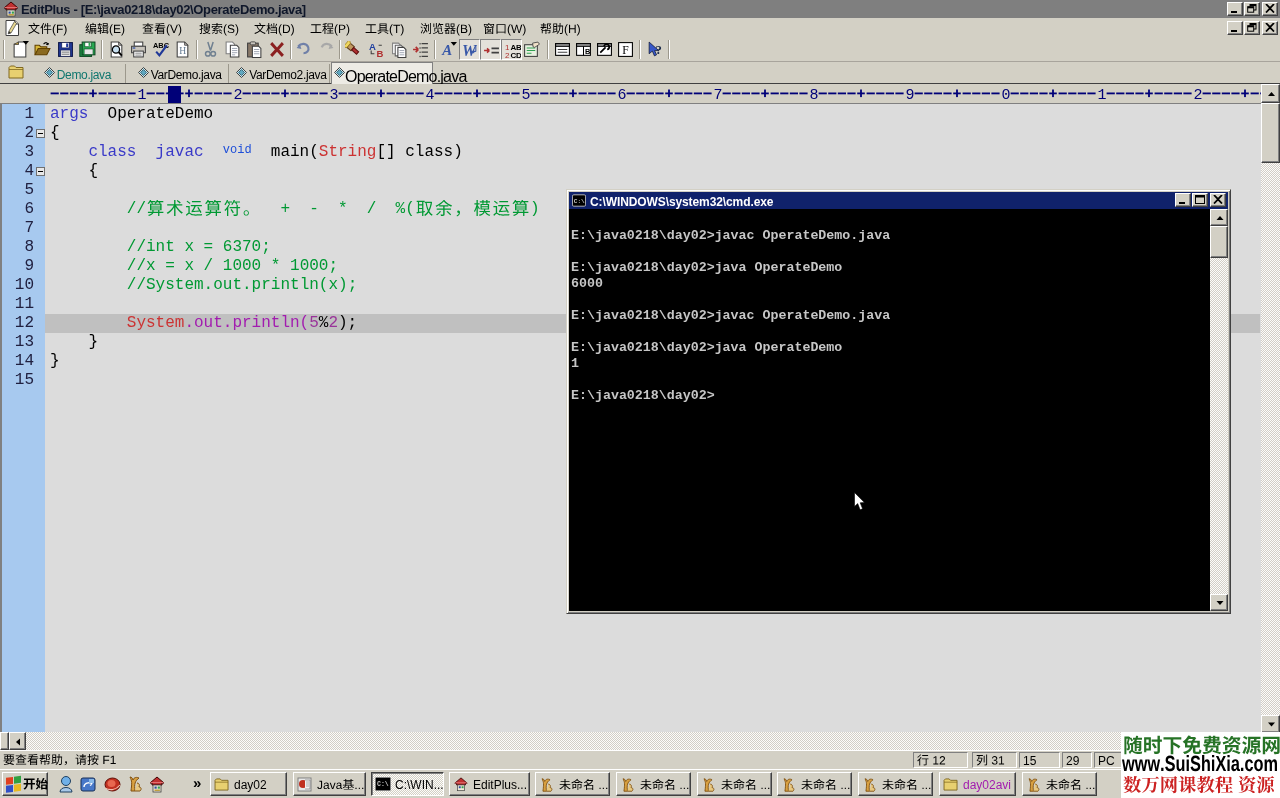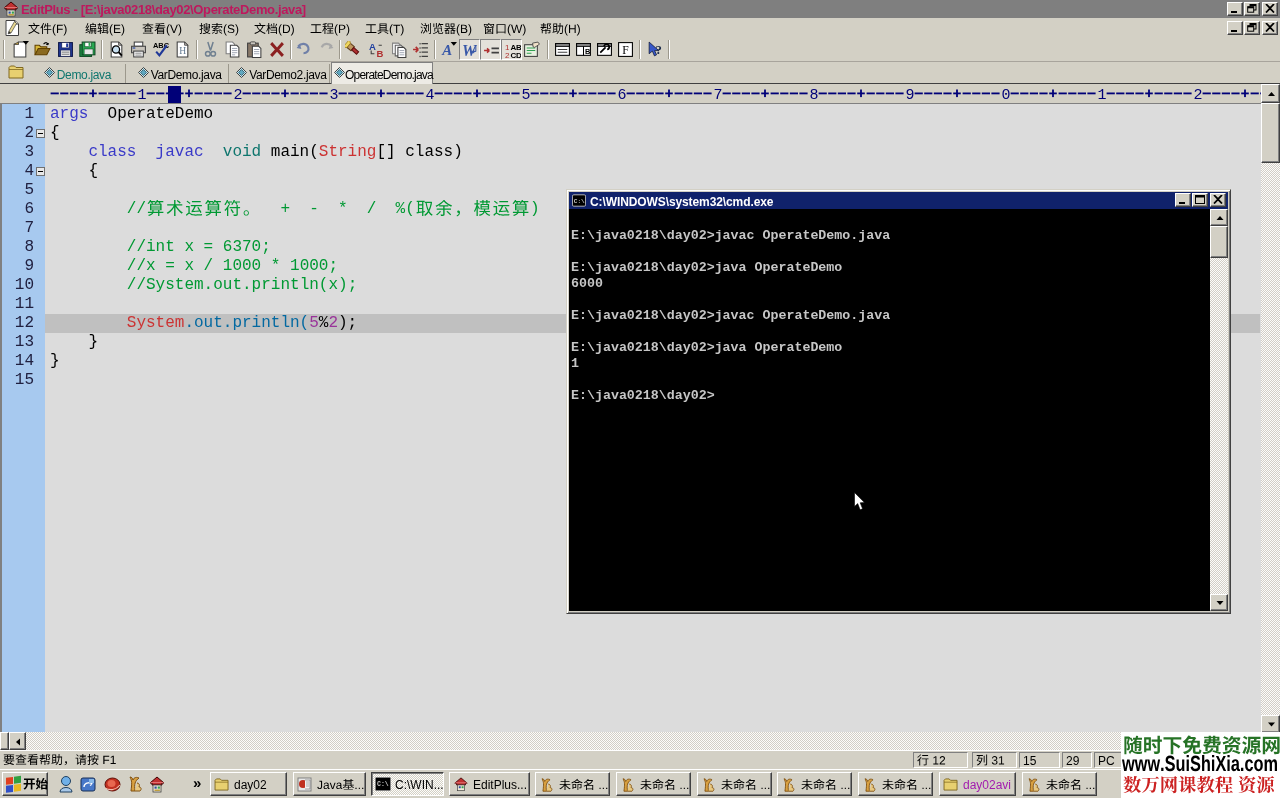--- a/index.html
+++ b/index.html
@@ -15,21 +15,21 @@
 </style></head><body>
 <div class="abs" style="left:0;top:0;width:1280px;height:18px;background:#7F7F7F"></div>
 <svg class="abs" style="left:3px;top:1px" width="16" height="16" viewBox="0 0 16 16">
 <path d="M1 7 L8 1 L15 7 L13 7 L13 9 L3 9 L3 7 Z" fill="#C03030" stroke="#400000" stroke-width="1"></path>
 <path d="M2 6 L14 6 L15 7 L1 7 Z" fill="#E07070"></path>
 <rect x="4" y="9" width="8" height="6" fill="#F0EAD8" stroke="#404040" stroke-width="0.8"></rect>
 <rect x="5.5" y="10.5" width="2.2" height="2.2" fill="#3050A0"></rect>
 <rect x="8.7" y="10.5" width="2.2" height="2.2" fill="#30A050"></rect>
 <rect x="5.5" y="13" width="5.4" height="1.5" fill="#C0A040"></rect>
 </svg>
-<div class="abs" style="left:21px;top:2px;font-size:13px;font-weight:bold;color:#be185d;letter-spacing:-0.35px">EditPlus - [E:\java0218\day02\OperateDemo.java]</div>
+<div class="abs" style="left:21px;top:2px;font-size:13px;font-weight:bold;color:#0f172a;letter-spacing:-0.35px">EditPlus - [E:\java0218\day02\OperateDemo.java]</div>
 <div class="abs btn3" style="left:1227px;top:2px;width:16px;height:14px">
     <div class="abs" style="left:3px;top:8px;width:6px;height:2px;background:#000"></div>
   </div>
 <div class="abs btn3" style="left:1244px;top:2px;width:16px;height:14px">
     <svg class="abs" style="left:2px;top:1px" width="10" height="9" viewBox="0 0 10 9">
       <rect x="3" y="0.5" width="6" height="5.5" fill="none" stroke="#000"></rect>
       <rect x="3" y="0.5" width="6" height="1.6" fill="#000"></rect>
       <rect x="0.7" y="2.7" width="6" height="5.5" fill="#D3D0C5" stroke="#000"></rect>
       <rect x="0.7" y="2.7" width="6" height="1.6" fill="#000"></rect>
     </svg>
@@ -341,21 +341,21 @@
 <svg class="abs" style="left:236.25px;top:67px" width="11" height="11" viewBox="0 0 11 11">
     <path d="M5.5 0.5 L10.5 5.5 L5.5 10.5 L0.5 5.5 Z" fill="#C8E8F0" stroke="#404040" stroke-width="1"></path>
     <path d="M5.5 2.5 L8.5 5.5 L5.5 8.5 L2.5 5.5 Z" fill="#60A8C0" stroke="#204858" stroke-width="0.7"></path>
   </svg>
 <div class="abs" style="left:249.25px;top:67.5px;font-size:12px;letter-spacing:-0.35px;color:#000;white-space:nowrap">VarDemo2.java</div>
 <div class="abs" style="left:331px;top:62px;width:102px;height:22px;background:#EDEBE5;border:1px solid #808080;border-bottom:none"></div>
 <svg class="abs" style="left:333.5px;top:67px" width="11" height="11" viewBox="0 0 11 11">
     <path d="M5.5 0.5 L10.5 5.5 L5.5 10.5 L0.5 5.5 Z" fill="#C8E8F0" stroke="#404040" stroke-width="1"></path>
     <path d="M5.5 2.5 L8.5 5.5 L5.5 8.5 L2.5 5.5 Z" fill="#60A8C0" stroke="#204858" stroke-width="0.7"></path>
   </svg>
-<div class="abs" style="left:345px;top:67.5px;font-size:12px;letter-spacing:-0.8px;color:#000;white-space:nowrap">OperateDemo.java</div>
+<div class="abs" style="left:345px;top:67.5px;font-size:16px;letter-spacing:-0.8px;color:#000;white-space:nowrap">OperateDemo.java</div>
 <div class="abs" style="left:0;top:84px;width:1280px;height:20px;background:#D3D0C5;border-bottom:1px solid #808080"></div>
 <svg class="abs" style="left:0;top:0" width="1280" height="104" viewBox="0 0 1280 104">
     <rect x="50.6" y="92.5" width="8.2" height="1.8" fill="#000078"></rect>
     <rect x="60.2" y="92.5" width="8.2" height="1.8" fill="#000078"></rect>
     <rect x="69.8" y="92.5" width="8.2" height="1.8" fill="#000078"></rect>
     <rect x="79.4" y="92.5" width="8.2" height="1.8" fill="#000078"></rect>
     <rect x="89.2" y="92.5" width="7.6" height="1.8" fill="#000078"></rect>
     <rect x="92.1" y="89.5" width="1.8" height="7.6" fill="#000078"></rect>
     <rect x="98.6" y="92.5" width="8.2" height="1.8" fill="#000078"></rect>
     <rect x="108.2" y="92.5" width="8.2" height="1.8" fill="#000078"></rect>
@@ -518,21 +518,21 @@
     <div class="abs" style="left:1px;top:3px;width:5px;height:1px;background:#000"></div>
   </div>
 <div class="abs" style="left:36px;top:167px;width:9px;height:9px;background:#E8E8E8;border:1px solid #707070">
     <div class="abs" style="left:1px;top:3px;width:5px;height:1px;background:#000"></div>
   </div>
 <div class="abs mono" style="left:50.0px;top:105px;font-size:16px;color:#3A3AC8;white-space:pre">args</div>
 <div class="abs mono" style="left:107.6px;top:105px;font-size:16px;color:#000000;white-space:pre">OperateDemo</div>
 <div class="abs mono" style="left:50.0px;top:124px;font-size:16px;color:#000000;white-space:pre">{</div>
 <div class="abs mono" style="left:88.4px;top:143px;font-size:16px;color:#3A3AC8;white-space:pre">class</div>
 <div class="abs mono" style="left:155.6px;top:143px;font-size:16px;color:#3A3AC8;white-space:pre">javac</div>
-<div class="abs mono" style="left:222.79999999999998px;top:143px;font-size:16px;color:#0f766e;white-space:pre">void</div>
+<div class="abs mono" style="left:222.79999999999998px;top:143px;font-size:12px;color:#1d4ed8;white-space:pre">void</div>
 <div class="abs mono" style="left:270.79999999999995px;top:143px;font-size:16px;color:#000000;white-space:pre">main(</div>
 <div class="abs mono" style="left:318.8px;top:143px;font-size:16px;color:#CC3333;white-space:pre">String</div>
 <div class="abs mono" style="left:376.4px;top:143px;font-size:16px;color:#000000;white-space:pre">[] class)</div>
 <div class="abs mono" style="left:88.4px;top:162px;font-size:16px;color:#000000;white-space:pre">{</div>
 <div class="abs mono" style="left:126.8px;top:200px;font-size:16px;color:#009933;white-space:pre">//</div>
 <svg style="position:absolute;left:146.0px;top:200px" width="116" height="19" viewBox="0 0 116 19">
     <path transform="translate(0,14.5)" d="M5.3 -8H14.2V-6.9H5.3ZM5.3 -6.1H14.2V-5.1H5.3ZM5.3 -9.8H14.2V-8.8H5.3ZM10.9 -14.7C10.4 -13.4 9.5 -12.1 8.5 -11.3C8.8 -11.2 9.3 -10.9 9.5 -10.7H6L7 -11.1C6.9 -11.4 6.7 -11.9 6.4 -12.3H9.4V-13.4H4.8C5 -13.7 5.1 -14.1 5.3 -14.4L4.1 -14.7C3.5 -13.4 2.6 -12 1.5 -11.1C1.8 -11 2.3 -10.6 2.6 -10.4C3.1 -10.9 3.6 -11.6 4.1 -12.3H5C5.4 -11.8 5.7 -11.1 5.9 -10.7H4V-4.2H6.3V-3L6.3 -2.7H1.9V-1.6H5.9C5.4 -0.8 4.3 -0.1 2.1 0.4C2.4 0.7 2.8 1.1 3 1.4C5.7 0.6 6.9 -0.5 7.4 -1.6H12.1V1.4H13.4V-1.6H17.4V-2.7H13.4V-4.2H15.6V-10.7H13.8L14.8 -11.1C14.6 -11.5 14.3 -11.9 13.9 -12.3H17.3V-13.4H11.7C11.9 -13.7 12 -14.1 12.2 -14.4ZM12.1 -2.7H7.6L7.6 -3V-4.2H12.1ZM9.7 -10.7C10.2 -11.1 10.6 -11.7 11 -12.3H12.4C12.9 -11.8 13.4 -11.1 13.6 -10.7Z M30.7 -13.5C31.7 -12.8 33.1 -11.6 33.8 -10.9L34.8 -11.9C34.1 -12.6 32.7 -13.6 31.6 -14.4ZM28.1 -14.6V-10.2H21.2V-8.9H27.8C26.2 -6 23.4 -3.1 20.7 -1.7C21 -1.5 21.5 -1 21.7 -0.6C24.1 -2 26.4 -4.4 28.1 -7.1V1.4H29.5V-7.6C31.3 -4.9 33.7 -2.3 35.8 -0.7C36.1 -1.1 36.5 -1.6 36.9 -1.9C34.5 -3.4 31.7 -6.2 30.1 -8.9H36.3V-10.2H29.5V-14.6Z M45.9 -13.6V-12.3H54.7V-13.6ZM40.5 -12.9C41.5 -12.2 42.9 -11.1 43.6 -10.5L44.5 -11.5C43.7 -12.1 42.3 -13 41.3 -13.7ZM45.8 -2.1C46.3 -2.3 47.1 -2.4 53.7 -2.9L54.3 -1.6L55.5 -2.2C54.8 -3.6 53.4 -5.8 52.4 -7.5L51.3 -7C51.8 -6.1 52.5 -5.1 53 -4.1L47.3 -3.6C48.2 -5 49.1 -6.7 49.8 -8.3H55.9V-9.6H44.8V-8.3H48.3C47.6 -6.6 46.6 -4.9 46.3 -4.4C46 -3.9 45.7 -3.5 45.4 -3.4C45.5 -3 45.8 -2.4 45.8 -2.1ZM43.7 -8.5H40V-7.3H42.4V-1.8C41.7 -1.4 40.8 -0.7 39.9 0.3L40.8 1.5C41.7 0.3 42.6 -0.7 43.2 -0.7C43.6 -0.7 44.2 -0.2 44.9 0.3C46.1 1 47.5 1.2 49.7 1.2C51.6 1.2 54.6 1.2 55.7 1.1C55.8 0.7 56 0 56.1 -0.4C54.3 -0.2 51.7 -0 49.7 -0C47.8 -0 46.3 -0.2 45.1 -0.9C44.5 -1.3 44 -1.7 43.7 -1.8Z M62.9 -8H71.8V-6.9H62.9ZM62.9 -6.1H71.8V-5.1H62.9ZM62.9 -9.8H71.8V-8.8H62.9ZM68.5 -14.7C68 -13.4 67.1 -12.1 66.1 -11.3C66.4 -11.2 66.9 -10.9 67.1 -10.7H63.6L64.6 -11.1C64.5 -11.4 64.3 -11.9 64 -12.3H67V-13.4H62.4C62.6 -13.7 62.7 -14.1 62.9 -14.4L61.7 -14.7C61.1 -13.4 60.2 -12 59.1 -11.1C59.4 -11 59.9 -10.6 60.2 -10.4C60.7 -10.9 61.2 -11.6 61.7 -12.3H62.6C63 -11.8 63.3 -11.1 63.5 -10.7H61.6V-4.2H63.9V-3L63.9 -2.7H59.5V-1.6H63.5C63 -0.8 61.9 -0.1 59.7 0.4C60 0.7 60.4 1.1 60.6 1.4C63.3 0.6 64.5 -0.5 65 -1.6H69.7V1.4H71V-1.6H75V-2.7H71V-4.2H73.2V-10.7H71.4L72.4 -11.1C72.2 -11.5 71.9 -11.9 71.5 -12.3H74.9V-13.4H69.3C69.5 -13.7 69.6 -14.1 69.8 -14.4ZM69.7 -2.7H65.2L65.2 -3V-4.2H69.7ZM67.3 -10.7C67.8 -11.1 68.2 -11.7 68.6 -12.3H70C70.5 -11.8 71 -11.1 71.2 -10.7Z M84.6 -4.8C85.3 -3.7 86.3 -2.2 86.8 -1.3L87.9 -2C87.4 -2.9 86.4 -4.3 85.6 -5.4ZM90.5 -9.4V-7.5H83.6V-6.3H90.5V-0.3C90.5 0 90.4 0.1 90 0.1C89.7 0.1 88.5 0.1 87.3 0.1C87.5 0.5 87.7 1 87.8 1.4C89.3 1.4 90.4 1.3 91 1.2C91.5 0.9 91.8 0.6 91.8 -0.3V-6.3H94.1V-7.5H91.8V-9.4ZM82.2 -9.6C81.3 -7.7 79.9 -5.8 78.4 -4.6C78.7 -4.3 79.1 -3.7 79.3 -3.5C79.9 -4 80.5 -4.6 81 -5.3V1.4H82.3V-7.1C82.7 -7.8 83.1 -8.5 83.5 -9.2ZM80.9 -14.7C80.3 -13 79.4 -11.2 78.3 -10.1C78.6 -9.9 79.2 -9.6 79.4 -9.3C80 -10 80.5 -10.9 81 -11.9H82C82.3 -11.1 82.8 -10.1 83 -9.5L84.2 -9.9C84 -10.4 83.6 -11.2 83.2 -11.9H86V-13H81.6C81.8 -13.4 82 -13.9 82.1 -14.4ZM87.7 -14.7C87.2 -13 86.2 -11.3 85.1 -10.2C85.4 -10 85.9 -9.7 86.2 -9.5C86.8 -10.1 87.4 -10.9 87.9 -11.9H89.1C89.6 -11.1 90.1 -10.3 90.4 -9.7L91.5 -10.2C91.3 -10.7 90.9 -11.3 90.5 -11.9H94V-13H88.4C88.6 -13.4 88.8 -13.9 89 -14.4Z M100.3 -4.3C98.8 -4.3 97.6 -3.1 97.6 -1.6C97.6 -0.1 98.8 1.1 100.3 1.1C101.7 1.1 102.9 -0.1 102.9 -1.6C102.9 -3.1 101.7 -4.3 100.3 -4.3ZM100.3 0.2C99.3 0.2 98.5 -0.6 98.5 -1.6C98.5 -2.6 99.3 -3.4 100.3 -3.4C101.3 -3.4 102 -2.6 102 -1.6C102 -0.6 101.3 0.2 100.3 0.2Z" fill="#009933"></path>
   </svg>
 <div class="abs mono" style="left:280.4px;top:200px;font-size:16px;color:#009933;white-space:pre">+</div>
 <div class="abs mono" style="left:309.2px;top:200px;font-size:16px;color:#009933;white-space:pre">-</div>
@@ -540,21 +540,21 @@
 <div class="abs mono" style="left:366.8px;top:200px;font-size:16px;color:#009933;white-space:pre">/</div>
 <div class="abs mono" style="left:395.59999999999997px;top:200px;font-size:16px;color:#009933;white-space:pre">%(</div>
 <svg style="position:absolute;left:414.8px;top:200px" width="116" height="19" viewBox="0 0 116 19">
     <path transform="translate(0,14.5)" d="M15.7 -11.4C15.3 -8.9 14.6 -6.6 13.6 -4.7C12.7 -6.7 12.1 -8.9 11.7 -11.4ZM9.7 -12.7V-11.4H10.6C11.1 -8.4 11.8 -5.6 12.9 -3.4C11.8 -1.7 10.6 -0.5 9.2 0.4C9.5 0.6 9.9 1.1 10.1 1.4C11.4 0.5 12.6 -0.7 13.6 -2.1C14.4 -0.7 15.5 0.4 16.8 1.3C17 0.9 17.4 0.5 17.7 0.2C16.3 -0.6 15.2 -1.8 14.3 -3.3C15.7 -5.7 16.6 -8.8 17.1 -12.5L16.3 -12.7L16.1 -12.7ZM1.5 -2.3 1.8 -1 7.1 -1.9V1.4H8.4V-2.1L9.9 -2.4L9.8 -3.6L8.4 -3.3V-12.6H9.6V-13.8H1.7V-12.6H2.9V-2.5ZM4.1 -12.6H7.1V-10.2H4.1ZM4.1 -9.1H7.1V-6.5H4.1ZM4.1 -5.4H7.1V-3.1L4.1 -2.7Z M31.4 -3C32.7 -1.9 34.3 -0.3 35.1 0.7L36.2 -0.1C35.4 -1.1 33.8 -2.6 32.4 -3.6ZM24.8 -3.6C23.9 -2.3 22.5 -1 21.1 -0.1C21.4 0.1 21.9 0.5 22.1 0.7C23.4 -0.2 25 -1.7 26.1 -3.1ZM28.9 -14.8C27 -12.4 23.6 -10 20.5 -8.7C20.8 -8.4 21.2 -8 21.4 -7.6C22.3 -8.1 23.3 -8.6 24.2 -9.2V-8.1H28.2V-5.9H21.7V-4.7H28.2V-0.2C28.2 0.1 28.1 0.1 27.8 0.2C27.5 0.2 26.5 0.2 25.5 0.1C25.7 0.5 25.9 1 26 1.4C27.4 1.4 28.3 1.4 28.8 1.2C29.4 1 29.6 0.6 29.6 -0.2V-4.7H36V-5.9H29.6V-8.1H33.3V-9.3H24.4C26 -10.4 27.5 -11.6 28.8 -13C31 -10.6 33.4 -9.1 36.2 -7.8C36.4 -8.2 36.8 -8.7 37.1 -8.9C34.2 -10.1 31.7 -11.6 29.6 -13.9L29.9 -14.2Z M42 1.9C43.8 1.2 45 -0.2 45 -2.1C45 -3.3 44.5 -4.1 43.6 -4.1C42.8 -4.1 42.2 -3.7 42.2 -2.8C42.2 -2 42.8 -1.6 43.5 -1.6L43.8 -1.6C43.7 -0.4 43 0.4 41.6 0.9Z M66.7 -7.3H72.8V-6H66.7ZM66.7 -9.5H72.8V-8.2H66.7ZM71.2 -14.6V-13.2H68.6V-14.6H67.3V-13.2H64.8V-12.1H67.3V-10.8H68.6V-12.1H71.2V-10.8H72.5V-12.1H75V-13.2H72.5V-14.6ZM65.5 -10.4V-5H69C69 -4.5 68.9 -4 68.8 -3.6H64.4V-2.5H68.4C67.7 -1.1 66.5 -0.2 63.9 0.3C64.2 0.6 64.5 1.1 64.6 1.4C67.7 0.7 69.1 -0.6 69.8 -2.4C70.6 -0.5 72.3 0.8 74.5 1.4C74.7 1.1 75 0.6 75.3 0.3C73.4 -0.1 71.9 -1.1 71 -2.5H74.9V-3.6H70.1C70.2 -4 70.3 -4.5 70.3 -5H74.1V-10.4ZM61.5 -14.6V-11.3H59.4V-10.1H61.5V-10C61.1 -7.7 60 -4.9 59 -3.4C59.3 -3.1 59.6 -2.5 59.7 -2.2C60.4 -3.2 61 -4.8 61.5 -6.5V1.4H62.8V-7.6C63.3 -6.7 63.8 -5.6 64 -5L64.9 -5.9C64.6 -6.5 63.2 -8.7 62.8 -9.3V-10.1H64.6V-11.3H62.8V-14.6Z M84.3 -13.6V-12.3H93.1V-13.6ZM78.9 -12.9C79.9 -12.2 81.3 -11.1 82 -10.5L82.9 -11.5C82.1 -12.1 80.7 -13 79.7 -13.7ZM84.2 -2.1C84.7 -2.3 85.5 -2.4 92.1 -2.9L92.7 -1.6L93.9 -2.2C93.2 -3.6 91.8 -5.8 90.8 -7.5L89.7 -7C90.2 -6.1 90.9 -5.1 91.4 -4.1L85.7 -3.6C86.6 -5 87.5 -6.7 88.2 -8.3H94.3V-9.6H83.2V-8.3H86.7C86 -6.6 85 -4.9 84.7 -4.4C84.4 -3.9 84.1 -3.5 83.8 -3.4C83.9 -3 84.2 -2.4 84.2 -2.1ZM82.1 -8.5H78.4V-7.3H80.8V-1.8C80.1 -1.4 79.2 -0.7 78.3 0.3L79.2 1.5C80.1 0.3 81 -0.7 81.6 -0.7C82 -0.7 82.6 -0.2 83.3 0.3C84.5 1 85.9 1.2 88.1 1.2C90 1.2 93 1.2 94.1 1.1C94.2 0.7 94.4 0 94.5 -0.4C92.7 -0.2 90.1 -0 88.1 -0C86.2 -0 84.7 -0.2 83.5 -0.9C82.9 -1.3 82.4 -1.7 82.1 -1.8Z M101.3 -8H110.2V-6.9H101.3ZM101.3 -6.1H110.2V-5.1H101.3ZM101.3 -9.8H110.2V-8.8H101.3ZM106.9 -14.7C106.4 -13.4 105.5 -12.1 104.5 -11.3C104.8 -11.2 105.3 -10.9 105.5 -10.7H102L103 -11.1C102.9 -11.4 102.7 -11.9 102.4 -12.3H105.4V-13.4H100.8C101 -13.7 101.1 -14.1 101.3 -14.4L100.1 -14.7C99.5 -13.4 98.6 -12 97.5 -11.1C97.8 -11 98.3 -10.6 98.6 -10.4C99.1 -10.9 99.6 -11.6 100.1 -12.3H101C101.4 -11.8 101.7 -11.1 101.9 -10.7H100V-4.2H102.3V-3L102.3 -2.7H97.9V-1.6H101.9C101.4 -0.8 100.3 -0.1 98.1 0.4C98.4 0.7 98.8 1.1 99 1.4C101.7 0.6 102.9 -0.5 103.4 -1.6H108.1V1.4H109.4V-1.6H113.4V-2.7H109.4V-4.2H111.6V-10.7H109.8L110.8 -11.1C110.6 -11.5 110.3 -11.9 109.9 -12.3H113.3V-13.4H107.7C107.9 -13.7 108 -14.1 108.2 -14.4ZM108.1 -2.7H103.6L103.6 -3V-4.2H108.1ZM105.7 -10.7C106.2 -11.1 106.6 -11.7 107 -12.3H108.4C108.9 -11.8 109.4 -11.1 109.6 -10.7Z" fill="#009933"></path>
   </svg>
 <div class="abs mono" style="left:530.0px;top:200px;font-size:16px;color:#009933;white-space:pre">)</div>
 <div class="abs mono" style="left:126.8px;top:238px;font-size:16px;color:#009933;white-space:pre">//int x = 6370;</div>
 <div class="abs mono" style="left:126.8px;top:257px;font-size:16px;color:#009933;white-space:pre">//x = x / 1000 * 1000;</div>
 <div class="abs mono" style="left:126.8px;top:276px;font-size:16px;color:#009933;white-space:pre">//System.out.println(x);</div>
 <div class="abs mono" style="left:126.8px;top:314px;font-size:16px;color:#CC3333;white-space:pre">System</div>
-<div class="abs mono" style="left:184.4px;top:314px;font-size:16px;color:#0369a1;white-space:pre">.out.println(</div>
+<div class="abs mono" style="left:184.4px;top:314px;font-size:16px;color:#a21caf;white-space:pre">.out.println(</div>
 <div class="abs mono" style="left:309.2px;top:314px;font-size:16px;color:#993399;white-space:pre">5</div>
 <div class="abs mono" style="left:318.8px;top:314px;font-size:16px;color:#000000;white-space:pre">%</div>
 <div class="abs mono" style="left:328.4px;top:314px;font-size:16px;color:#993399;white-space:pre">2</div>
 <div class="abs mono" style="left:338.0px;top:314px;font-size:16px;color:#000000;white-space:pre">);</div>
 <div class="abs mono" style="left:88.4px;top:333px;font-size:16px;color:#000000;white-space:pre">}</div>
 <div class="abs mono" style="left:50.0px;top:352px;font-size:16px;color:#000000;white-space:pre">}</div>
 <div class="abs" style="left:1261px;top:84px;width:19px;height:648px;background:repeating-conic-gradient(#FDFCFA 0% 25%,#D2CEC6 0% 50%) 0 0/2px 2px;"></div>
 <div class="abs btn3" style="left:1261px;top:84px;width:19px;height:19px"><svg width="17" height="17" viewBox="0 0 17 17">
       <path d="M6.0 11.0 L13.0 11.0 L9.5 7.0 Z" fill="#000"></path>
     </svg></div>

